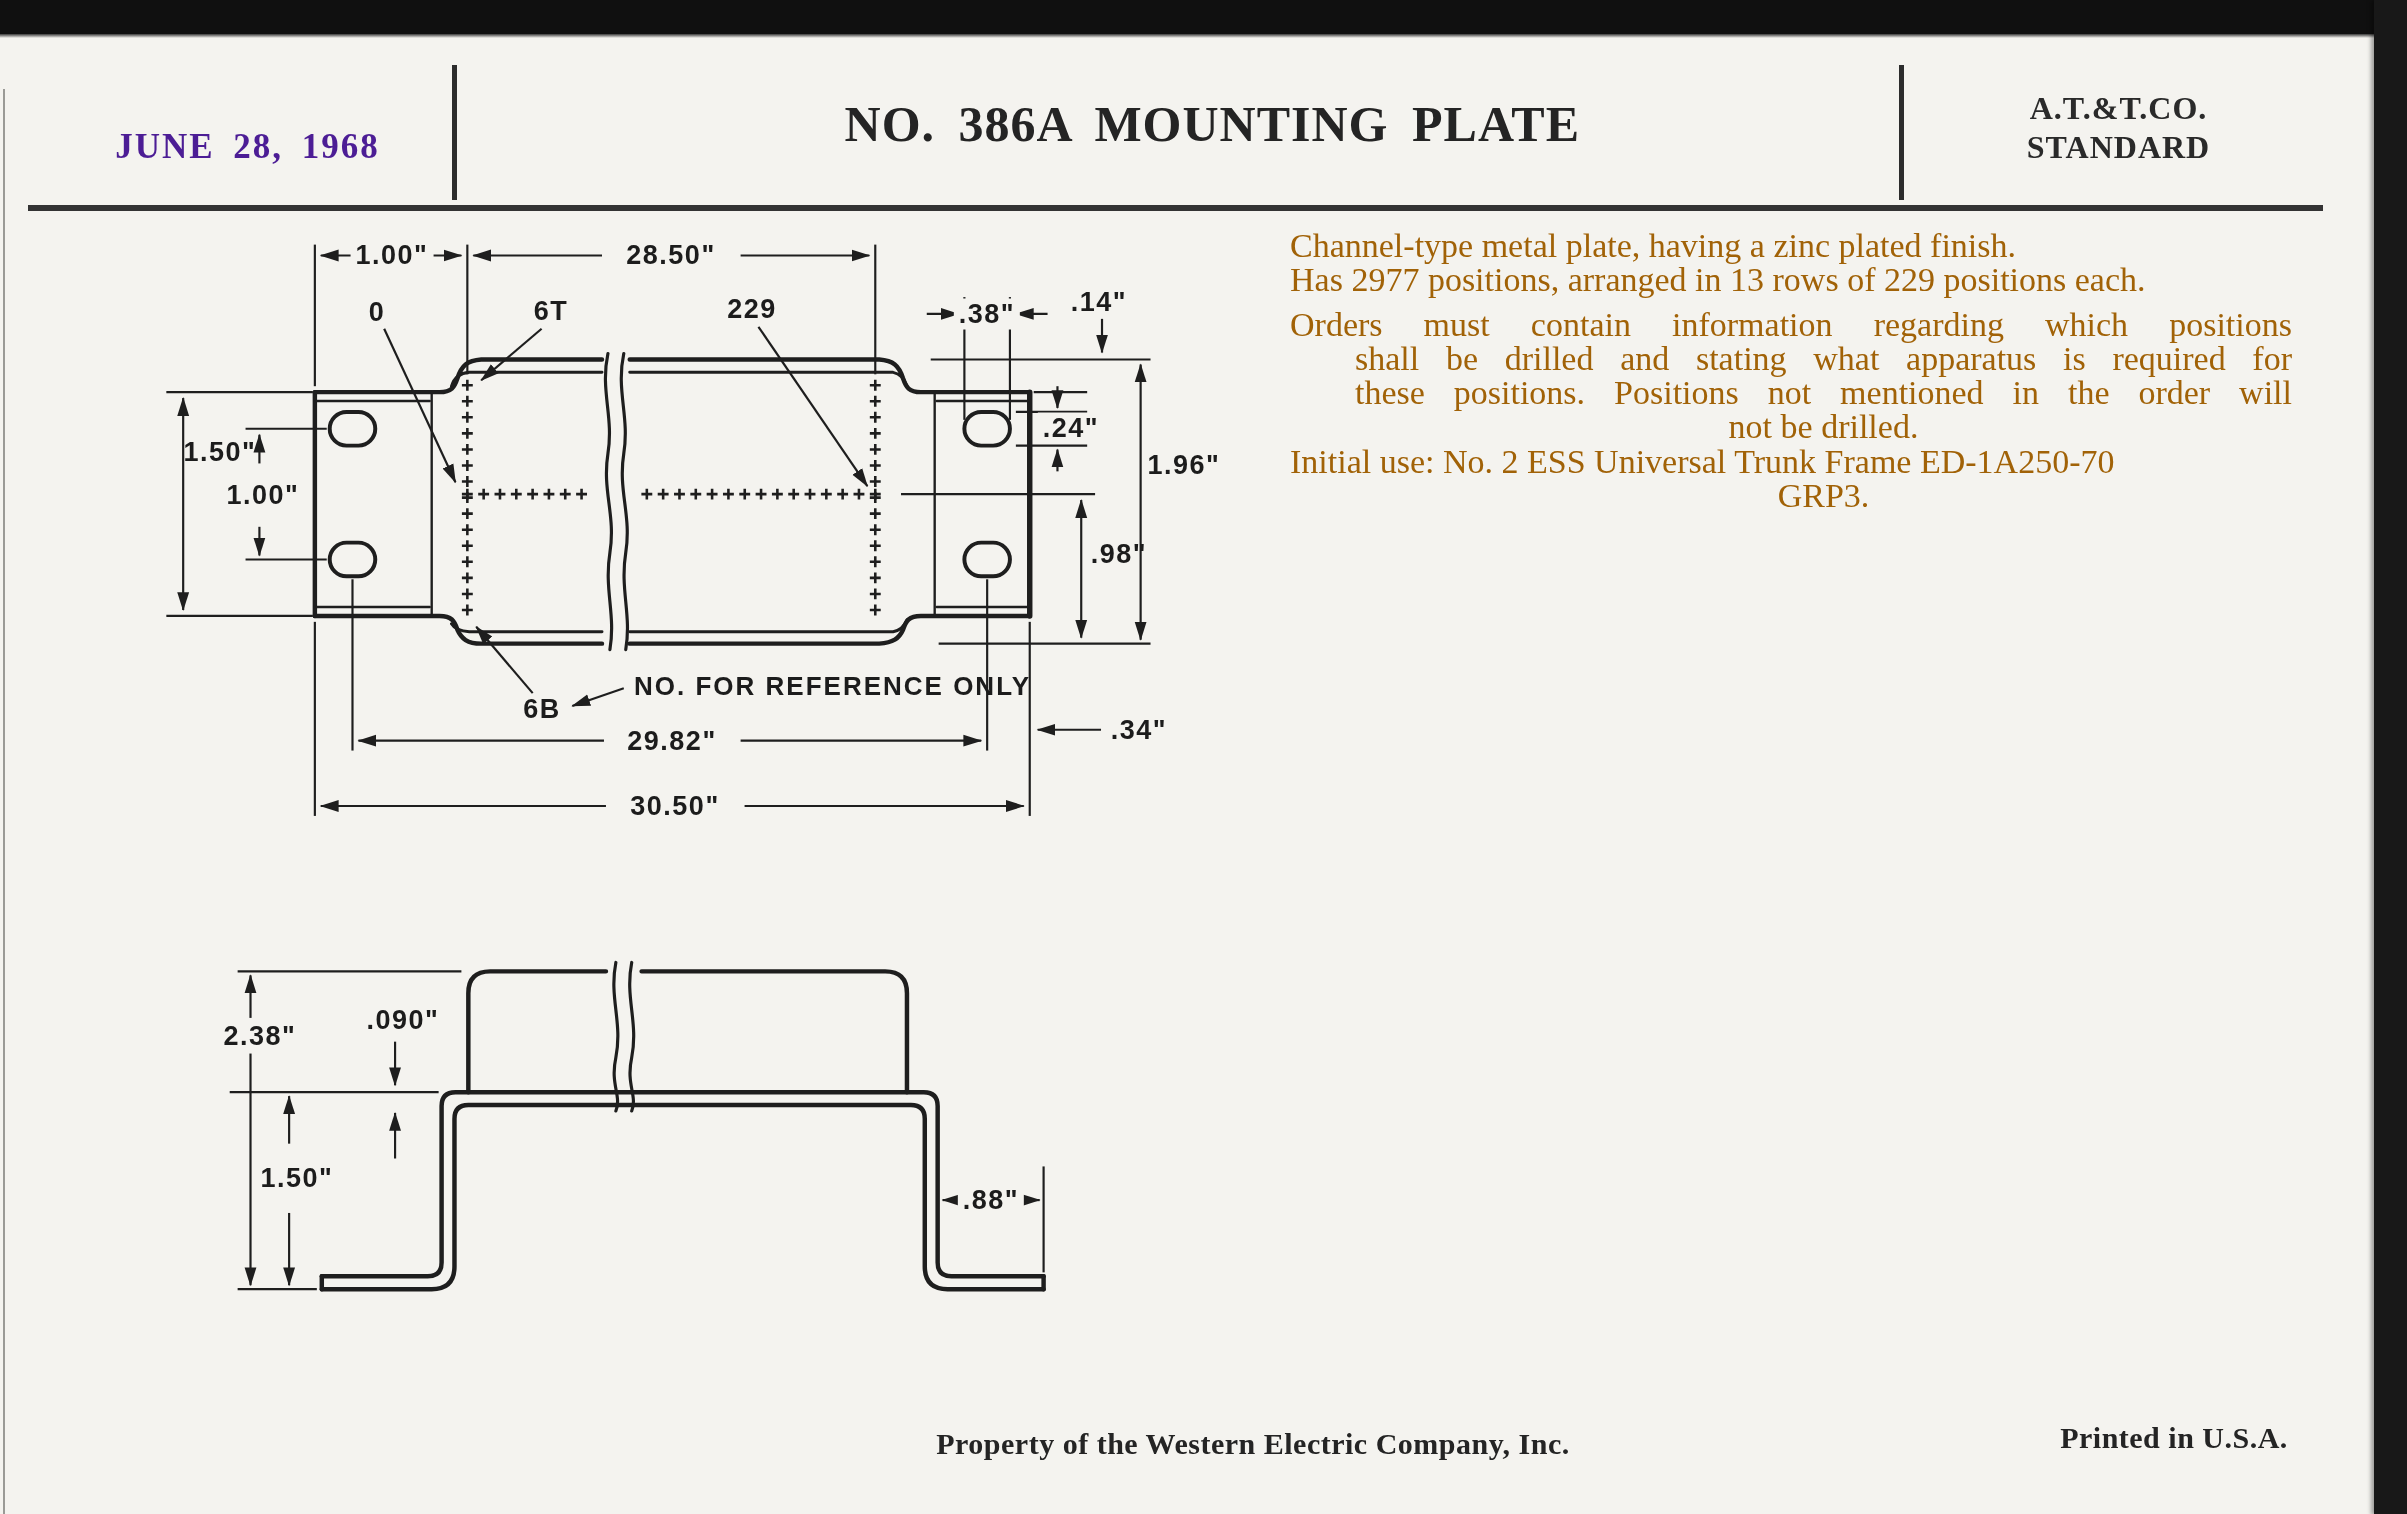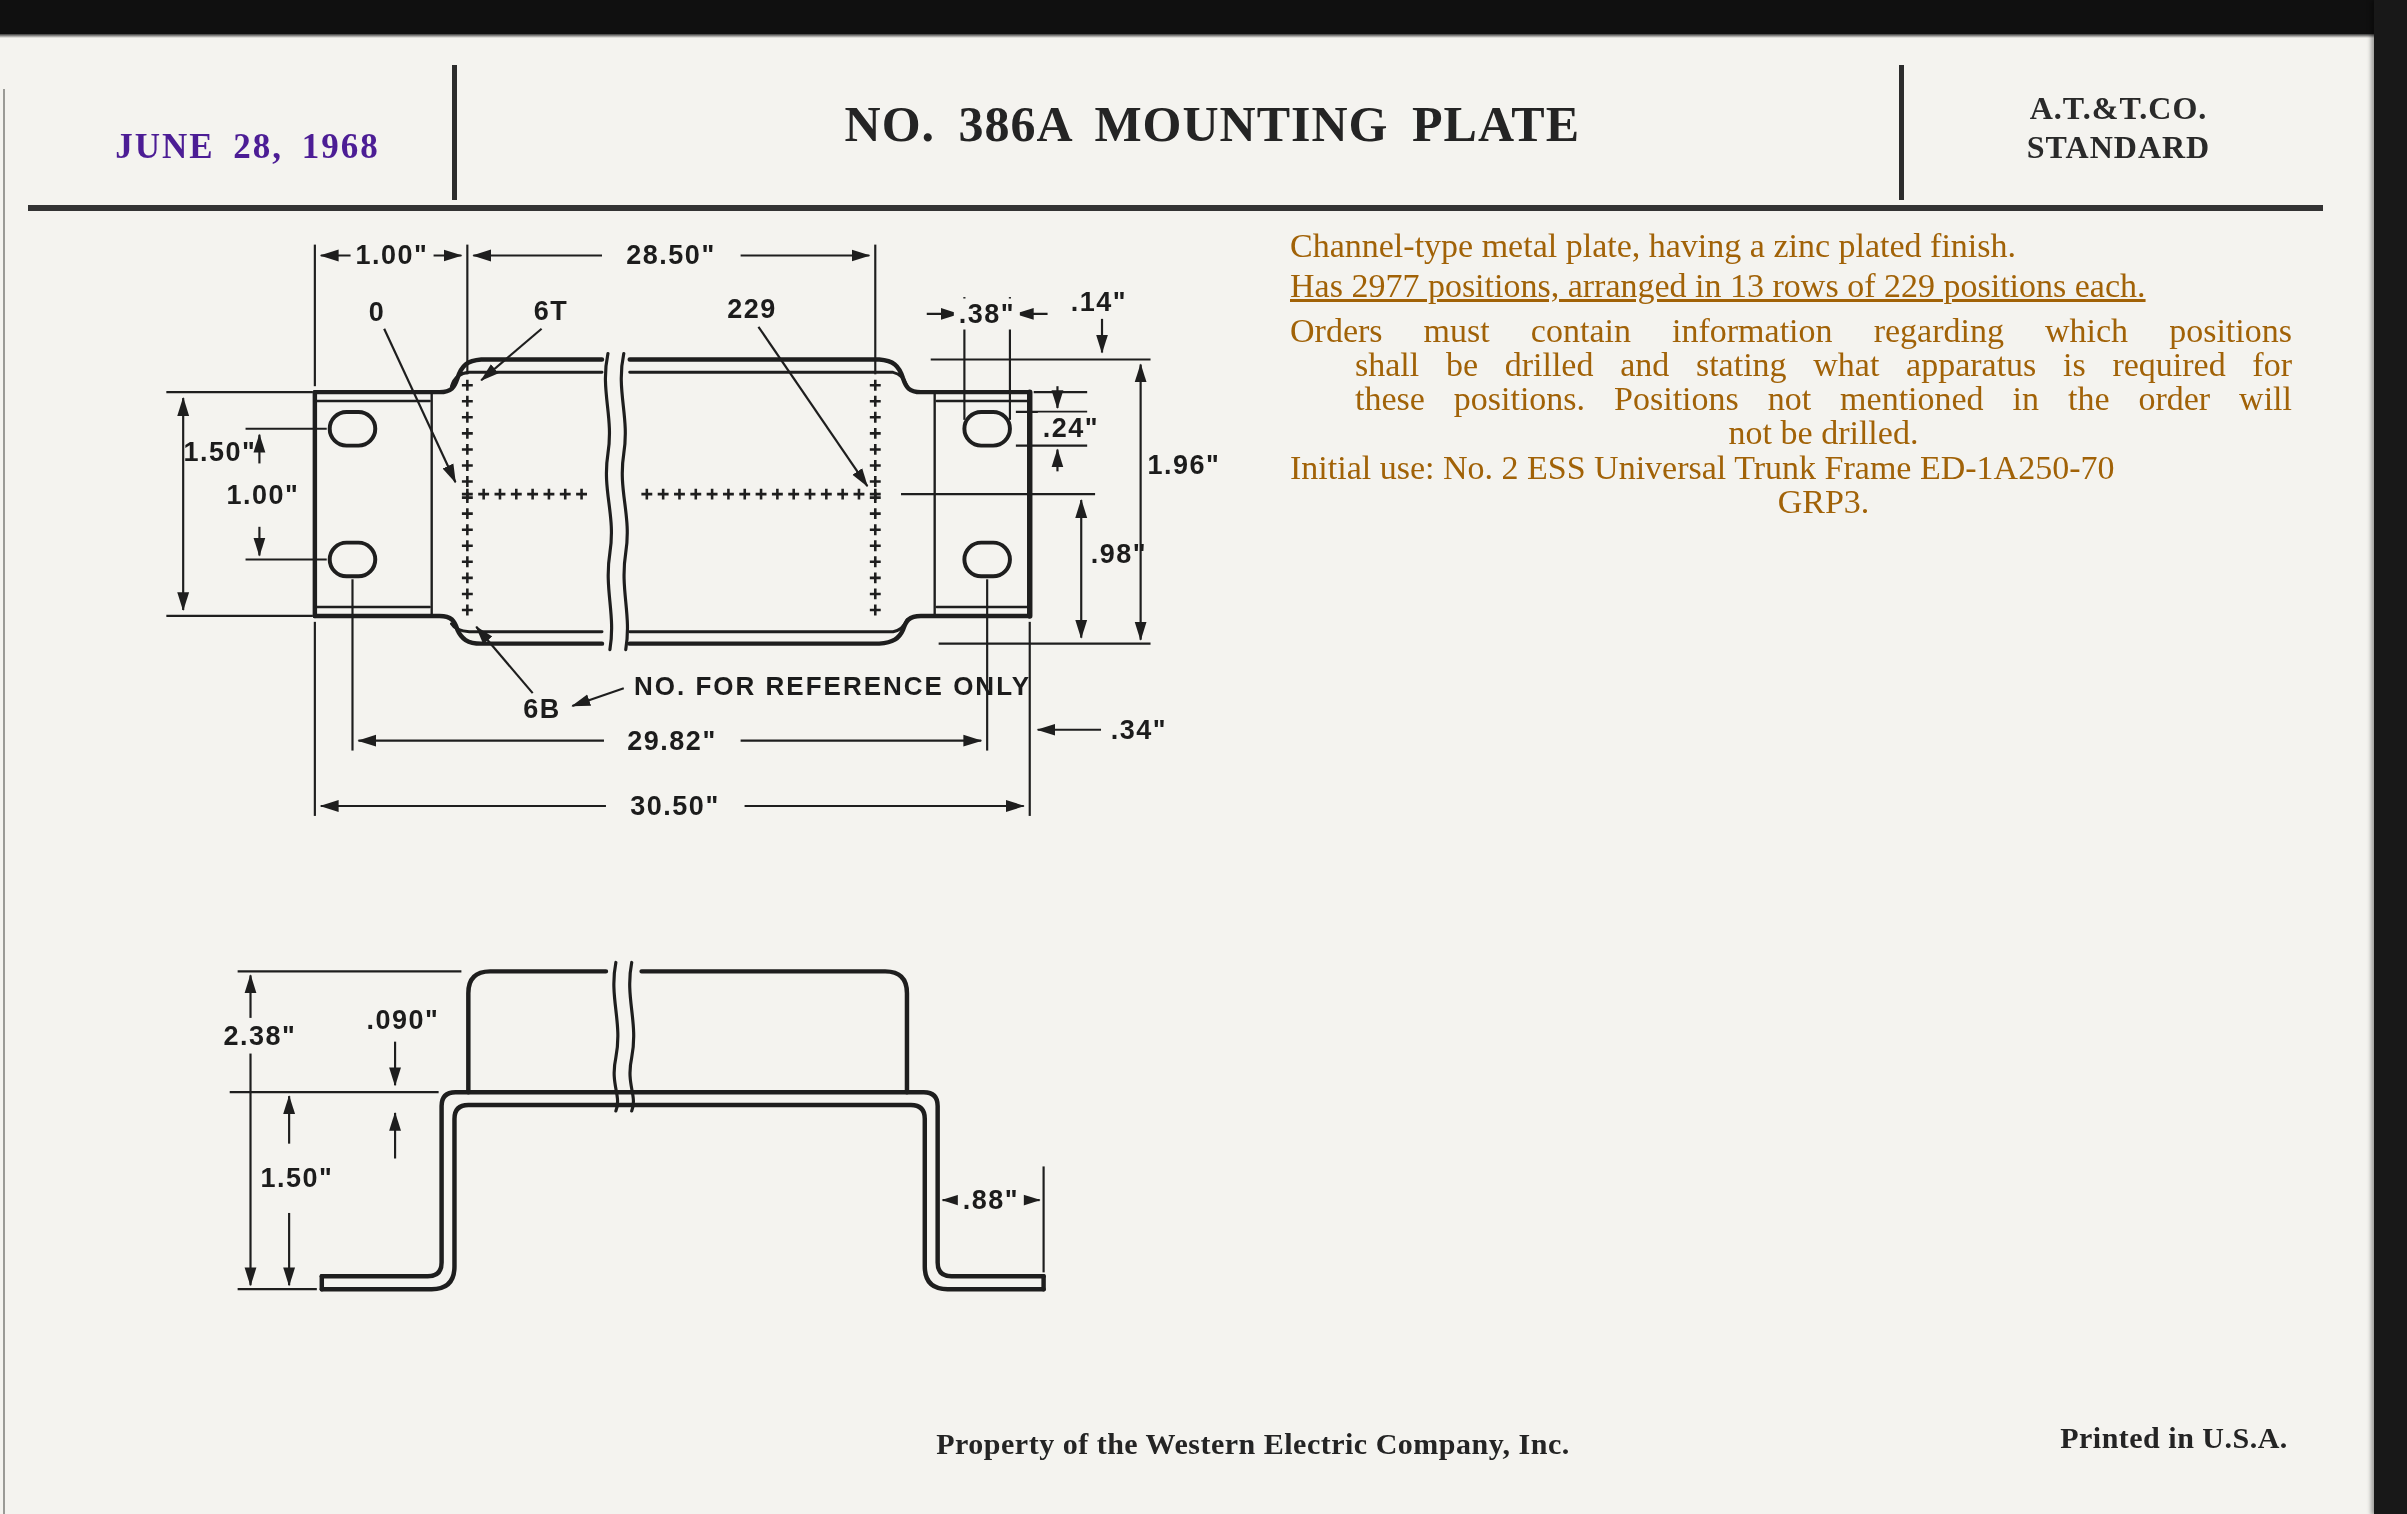--- a/index.html
+++ b/index.html
@@ -23,21 +23,21 @@
     font:bold 32px "Liberation Serif",serif;letter-spacing:1px;line-height:39px;}
   .vrule{position:absolute;top:65px;width:5px;height:135px;background:#2c2c2c;}
   .vrule.v1{left:452px;}
   .vrule.v2{left:1899px;}
   .hrule{position:absolute;left:28px;top:205px;width:2295px;height:6px;background:#333;}
 
   
   .desc{position:absolute;left:1290px;top:229px;width:1002px;color:#a16207;
     font:34px/34px "Liberation Serif",serif;}
   .desc .ln{white-space:nowrap;}
-  .desc .gap9{margin-top:6px;text-decoration:underline;}
+  .desc .gap9{margin-top:0;}
   .desc .gap11{margin-top:11px;}
   .desc .gap1{margin-top:1px;}
   .desc .ind{padding-left:65px;text-align:center;}
   .desc .just{white-space:normal;text-align:justify;text-align-last:justify;}
 
   
   .ft{position:absolute;transform:translate(-50%,-50%);white-space:nowrap;
     font:bold 30px "Liberation Serif",serif;color:#242424;letter-spacing:0.5px;text-align:right;}
 
   

